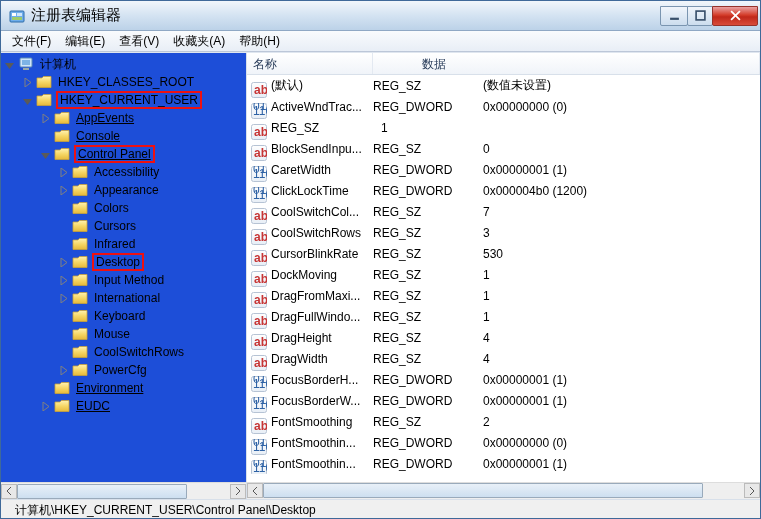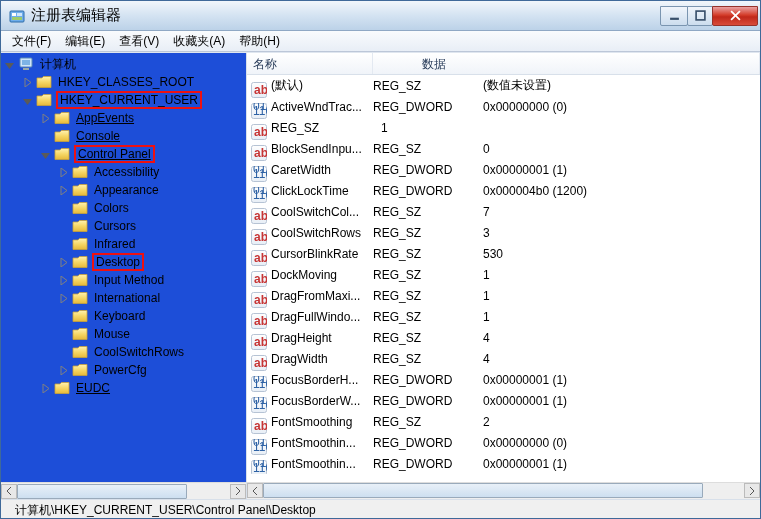--- a/index.html
+++ b/index.html
@@ -286,20 +286,27 @@
             <svg viewBox="0 0 9 9">
               <path d="M2 0 L8 4.5 L2 9 Z" fill="none" stroke="#808080"></path>
             </svg>
           </span>
           <span class="folder-ico"><svg viewBox="0 0 16 14">
               <path d="M1 3 L6 3 L7.5 1.5 L15 1.5 L15 12.5 L1 12.5 Z" fill="url(#fgrad)" stroke="#c9a23a" stroke-width="0.8"></path>
             </svg></span>
           <span class="tree-label">PowerCfg</span>
         </div>
         <div class="tree-row ind-2">
+          <span class="exp"></span>
+          <span class="folder-ico"><svg viewBox="0 0 16 14">
+              <path d="M1 3 L6 3 L7.5 1.5 L15 1.5 L15 12.5 L1 12.5 Z" fill="url(#fgrad)" stroke="#c9a23a" stroke-width="0.8"></path>
+            </svg></span>
+          <span class="tree-label">Environment</span>
+        </div>
+        <div class="tree-row ind-2">
           <span class="exp">
             <svg viewBox="0 0 9 9">
               <path d="M2 0 L8 4.5 L2 9 Z" fill="none" stroke="#808080"></path>
             </svg>
           </span>
           <span class="folder-ico"><svg viewBox="0 0 16 14">
               <path d="M1 3 L6 3 L7.5 1.5 L15 1.5 L15 12.5 L1 12.5 Z" fill="url(#fgrad)" stroke="#c9a23a" stroke-width="0.8"></path>
             </svg></span>
           <span class="tree-label">EUDC</span>
         </div>

